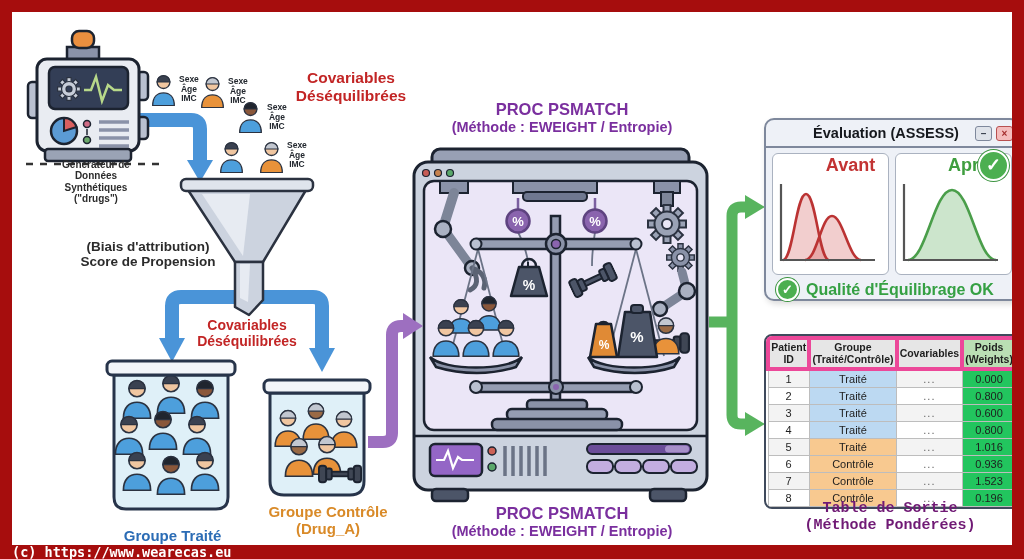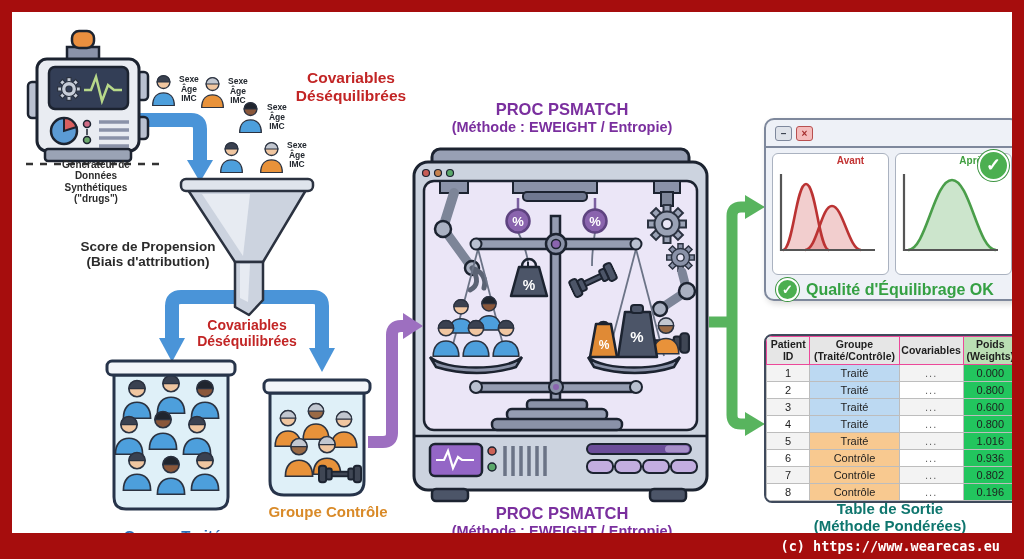--- a/index.html
+++ b/index.html
@@ -8,61 +8,61 @@
     background:#ffffff; box-sizing:border-box;
     border:12px solid #a60d0d; border-bottom:0;
     font-family:"Liberation Sans",sans-serif;
   }
   svg{display:block;}
   .abs{position:absolute;}
   .lbl{position:absolute; text-align:center; font-weight:bold; line-height:1.13; z-index:5;}
   .dark{color:#2b2b2b;}
   .red{color:#c22525;}
   .purple{color:#7a2f9e;}
-  .green-t{color:#0f766e;}
+  .green-t{color:#701a75;font-family:Liberation Mono, monospace;}
   .blue-t{color:#2b6cb5;margin-top:16px;}
   .orange-t{color:#d98a28;}
   .tag{position:absolute; font-weight:bold; font-size:8.5px; line-height:1.12; color:#23282f; z-index:5; text-align:center;}
   
   #eval-win{
     left:752px; top:106px; width:256px; height:183px; z-index:4;
     background:#eef1f7; border:2px solid #7e889c; border-radius:10px;
     box-shadow:2px 3px 6px rgba(0,0,0,0.15); box-sizing:border-box;
   }
   #eval-title{display:flex; align-items:center; height:26px; border-bottom:2px solid #7e889c; padding:0 5px;}
   #eval-title .t{flex:1; text-align:center; font-weight:bold; font-size:14.5px; color:#15181d; padding-left:30px;}
   .winbtn{width:17px; height:15px; border-radius:3px; margin-left:4px; font-size:10px; line-height:13px;
     text-align:center; font-weight:bold; box-sizing:border-box;}
   #btn-min{background:#dfe3ea; border:1.5px solid #7e889c; color:#39404d;}
   #btn-close{background:#f4bcbc; border:1.5px solid #b85050; color:#a32c2c;}
   #eval-panels{display:flex; gap:6px; padding:5px 6px 2px 6px;}
   .epanel{position:relative; width:117px; height:122px; background:#ffffff; border:1.5px solid #aab2c0;
     border-radius:6px; box-sizing:border-box; text-align:center;}
-  .epanel .plabel{font-weight:bold; font-size:10px; margin-top:1px;padding-left:40px;}
+  .epanel .plabel{font-weight:bold; font-size:18px; margin-top:1px;padding-left:40px;}
   #eval-foot{display:flex; align-items:center; gap:7px; padding-left:10px; margin-top:1px;}
   .check{border-radius:50%; background:#4caf50; color:#fff; text-align:center; font-weight:bold;
     border:2px solid #fff; box-shadow:0 0 0 1px #3c9440; box-sizing:border-box;}
   #q-label{font-weight:bold; font-size:16px; color:#35a043;}
   
   #out-table-wrap{left:752px; top:322px; width:252px; z-index:4;
     border:2.5px solid #3f4a5c; border-radius:8px; overflow:hidden; background:#fff;}
   #out-table{border-collapse:collapse; width:100%; font-size:11px;}
   #out-table th{background:#e6e6e6; font-size:10.5px; font-weight:bold; color:#1e1e1e;
-    padding:2px 1px; border:1px solid #ec4899; line-height:1.1;}
+    padding:2px 1px; border:4px solid #ec4899; line-height:1.1;}
   #out-table th.poids-h{background:#badfb4;}
   #out-table td{border:1px solid #bdbdbd; text-align:center; padding:0; height:16px;
     line-height:15px; color:#1e1e1e;}
   #out-table td.shade{background:#f3f3f3;}
   #out-table td.g-blue{background:#bcd9f2;}
   #out-table td.g-orange{background:#f8c990;}
   #out-table td.poids{background:#22c55e;}
   #out-table td.cov{color:#666; letter-spacing:1px;}
   
-  #footer-bar{position:absolute; left:0; right:0; bottom:0; height:26px; background:#a60d0d; z-index:9;
-    display:flex; align-items:center; justify-content:flex-end; padding-right:12px; box-sizing:border-box;}
+  #footer-bar{position:absolute; left:0; right:0; bottom:0; height:14px; background:#a60d0d; z-index:9;
+    display:flex; align-items:center; justify-content:flex-start; padding-right:12px; box-sizing:border-box;}
   #footer-bar span{color:#ffffff; font-family:"DejaVu Sans Mono",monospace; font-weight:bold; font-size:13.5px;}
 </style>
 </head>
 <body>
 
 <div id="canvas">
 
   <svg width="0" height="0" style="position:absolute" aria-hidden="true">
     <defs>
       <symbol id="pb1" viewBox="0 0 40 48">
@@ -341,49 +341,51 @@
     <div>Générateur de</div>
       <div>Données</div>
     <div>Synthétiques</div>
       <div>("drugs")</div>
   </div>
   <div class="lbl red" style="left:264px;top:57px;width:150px;font-size:15.5px">
     <div>Covariables</div>
       <div>Déséquilibrées</div>
   </div>
   <div class="lbl dark" style="left:52px;top:227px;width:168px;font-size:13.5px">
-    <div>Score de Propension</div>
-      <div>(Biais d'attribution)</div>
+    <div>(Biais d'attribution)</div>
+      <div>Score de Propension</div>
   </div>
   <div class="lbl red" style="left:165px;top:306px;width:140px;font-size:14px">
     <div>Covariables</div>
       <div>Déséquilibrées</div>
   </div>
   <div class="lbl blue-t" style="left:88px;top:500px;width:145px;font-size:15px">
     <div>Groupe Traité</div>
       <div>(Drug_X)</div>
   </div>
   <div class="lbl orange-t" style="left:245px;top:492px;width:142px;font-size:15px">
     <div>Groupe Contrôle</div>
+      <div>(Drug_A)</div>
   </div>
   <div class="lbl purple" style="left:403px;top:88px;width:294px">
     <div style="font-size:16.5px">PROC PSMATCH</div>
     <div style="font-size:14.5px">(Méthode : EWEIGHT / Entropie)</div>
   </div>
   <div class="lbl purple" style="left:403px;top:492px;width:294px">
     <div style="font-size:16.5px">PROC PSMATCH</div>
     <div style="font-size:14.5px">(Méthode : EWEIGHT / Entropie)</div>
   </div>
   <div class="lbl green-t" style="left:752px;top:489px;width:252px;font-size:15px">
     <div>Table de Sortie</div>
       <div>(Méthode Pondérées)</div>
   </div>
 
   <div class="abs" id="eval-win">
     <div id="eval-title">
+      <div class="t">Évaluation (ASSESS)</div>
       <div class="winbtn" id="btn-min">–</div>
       <div class="winbtn" id="btn-close">×</div>
     </div>
     <div id="eval-panels">
       <div class="epanel">
         <div class="plabel" style="color:#c23333">Avant</div>
         <svg width="110" height="92" viewBox="0 0 110 92">
           <path d="M10,84 C20,84 23,18 33,18 C43,18 46,84 56,84 Z" fill="rgba(205,60,60,0.25)" stroke="none"></path>
           <path d="M32,84 C44,84 48,40 59,40 C70,40 76,84 88,84 Z" fill="rgba(205,60,60,0.25)" stroke="none"></path>
           <path d="M10,84 C20,84 23,18 33,18 C43,18 46,84 56,84" fill="none" stroke="#bb3333" stroke-width="2.6"></path>
@@ -451,21 +453,21 @@
           <tr>
             <td>6</td>
             <td class="g-orange">Contrôle</td>
             <td class="cov">...</td>
             <td class="poids">0.936</td>
           </tr>
           <tr>
             <td class="shade">7</td>
             <td class="g-orange">Contrôle</td>
             <td class="cov shade">...</td>
-            <td class="poids">0.802</td>
+            <td class="poids">1.523</td>
           </tr>
           <tr>
             <td>8</td>
             <td class="g-orange">Contrôle</td>
             <td class="cov">...</td>
             <td class="poids">0.196</td>
           </tr>
         </tbody>
     </table>
   </div>

